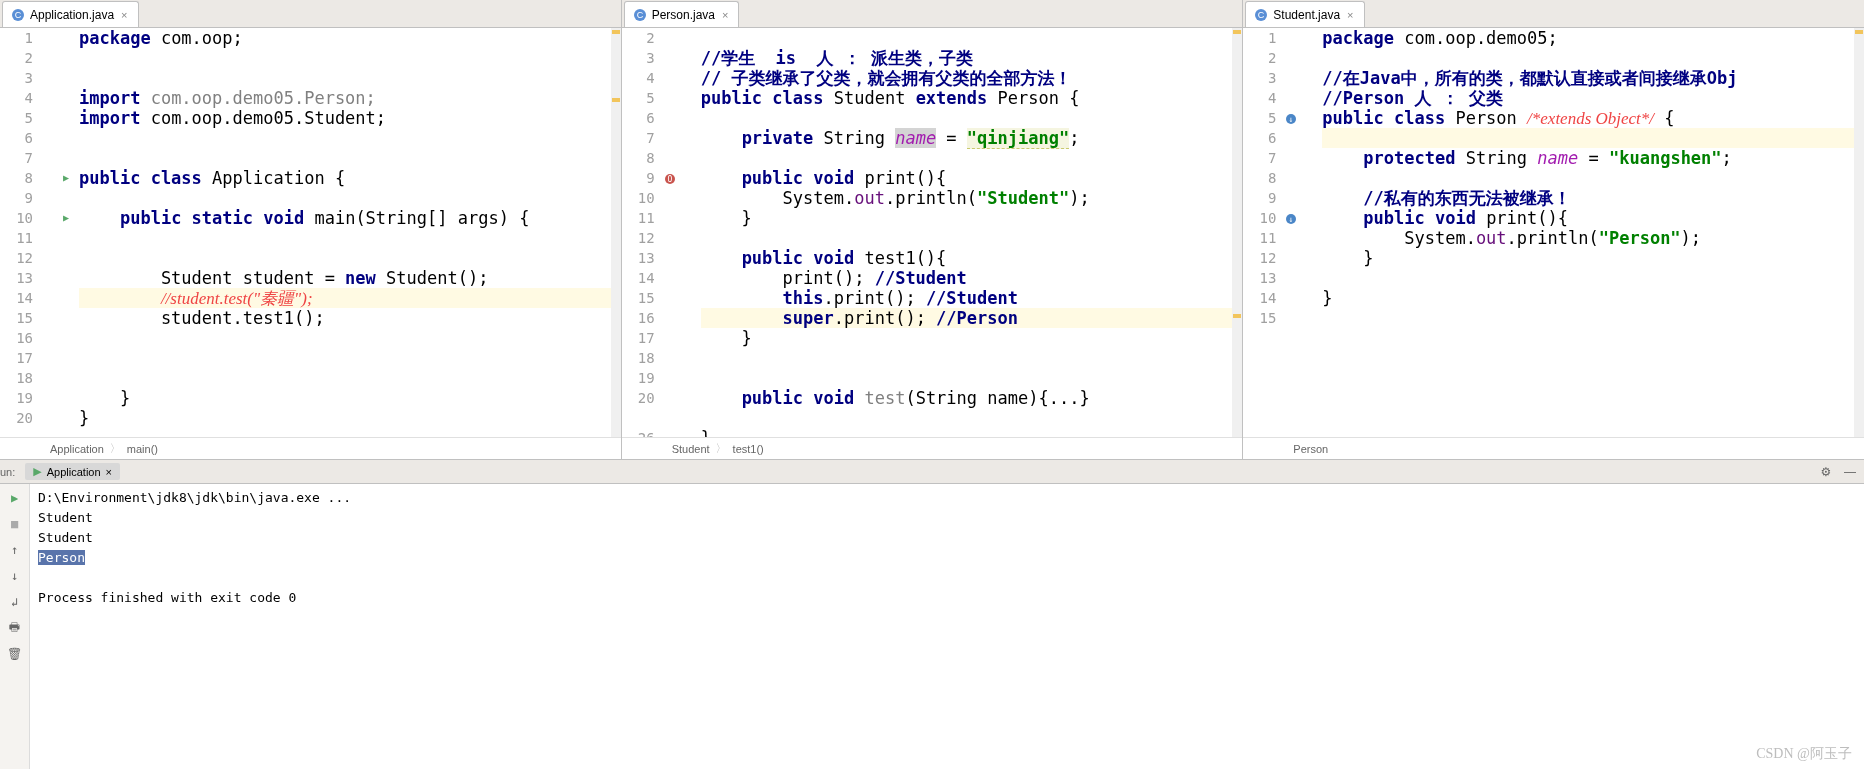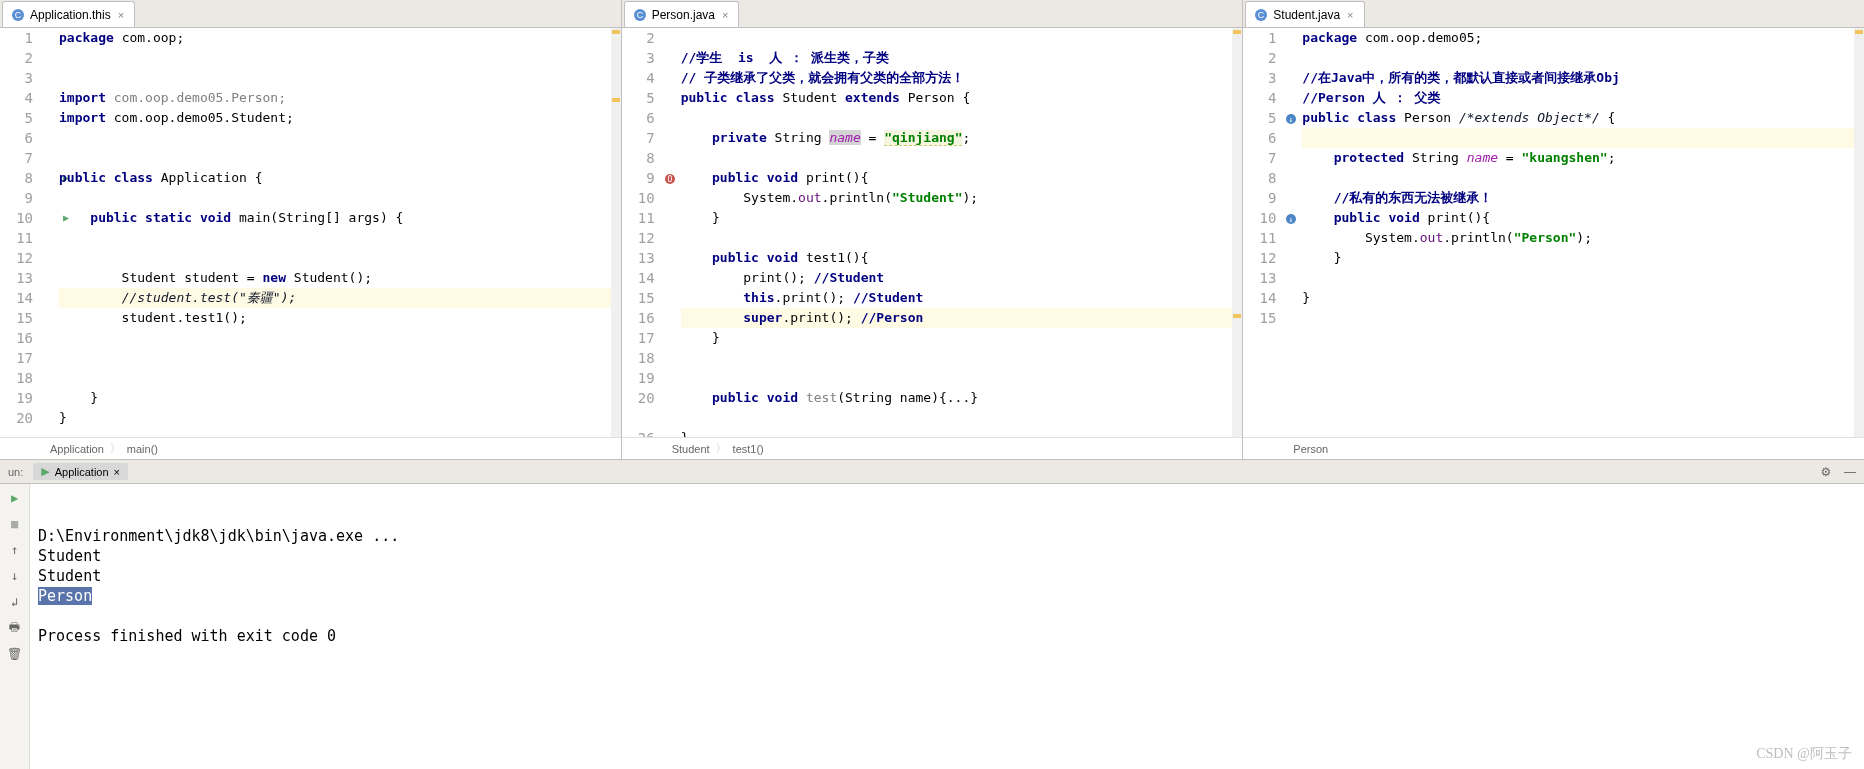--- a/index.html
+++ b/index.html
@@ -9,44 +9,44 @@
 .editor-pane { flex: 1; display: flex; flex-direction: column; border-right: 1px solid #c0c0c0; min-width: 0; }
 .editor-pane:last-child { border-right: none; }
 .tab-bar { display: flex; height: 28px; background: #ece9e5; border-bottom: 1px solid #c0c0c0; align-items: flex-end; }
 .tab { display: flex; align-items: center; height: 26px; padding: 0 8px; background: #fff; border: 1px solid #c0c0c0; border-bottom: none; border-radius: 3px 3px 0 0; margin-left: 2px; gap: 5px; font-family: Arial, sans-serif; font-size: 12px; }
 .tab .file-icon { width: 14px; height: 14px; display: inline-flex; align-items: center; justify-content: center; }
 .tab .close-x { color: #888; font-size: 11px; cursor: pointer; padding: 0 2px; }
 .code-area { flex: 1; display: flex; overflow: hidden; background: #fff; position: relative; }
 .gutter { width: 45px; text-align: right; padding-right: 12px; color: #a0a0a0; font-size: 14px; line-height: 20px; user-select: none; position: relative; }
 .gutter .ln { height: 20px; }
 .extra-gutter { width: 14px; position: relative; }
-.code-text { flex: 1; line-height: 20px; white-space: pre; font-size: 13px; position: relative; }
+.code-text { flex: 1; line-height: 20px; white-space: pre; font-size: 17px; position: relative; margin-left: 20px; }
 .code-line { height: 20px; }
 .hl-line { background: #fffae3; }
 .kw { color: #000080; font-weight: bold; }
-.comment { color: #0f172a; font-style: italic; }
+.comment { color: #ef4444; font-style: italic; font-family: Liberation Serif, serif; }
 .doc-comment { color: #000080; font-weight: bold; }
 .str { color: #008000; font-weight: bold; }
 .field { color: #a21caf; font-style: italic; }
 .static-field { color: #660E7A; }
 .underline-warn { border-bottom: 1px dashed #c9c96e; background: #f5f5e0; }
 .selected-word { background: #d4d4d4; }
 .unused { color: #808080; }
 .breadcrumb { height: 22px; background: #fff; border-top: 1px solid #e0e0e0; display: flex; align-items: center; padding-left: 50px; font-family: Arial, sans-serif; font-size: 11px; color: #666; gap: 6px; }
 .breadcrumb .sep { color: #bbb; }
 .marker-stripe { position: absolute; right: 0; top: 0; width: 10px; height: 100%; background: #f0f0f0; }
 .marker { position: absolute; width: 8px; height: 4px; left: 1px; }
 .marker.warn { background: #f2c55c; }
-.run-header { height: 24px; background: #ece9e5; border-bottom: 1px solid #c0c0c0; display: flex; align-items: center; padding: 0 8px; font-family: Arial, sans-serif; font-size: 11px; position: relative; }
+.run-header { height: 24px; background: #ece9e5; border-bottom: 1px solid #c0c0c0; display: flex; align-items: center; padding: 0 0; font-family: Arial, sans-serif; font-size: 11px; position: relative; }
 .run-tab { display: flex; align-items: center; gap: 5px; background: #d8d8d8; padding: 2px 8px; border-radius: 2px; }
 .run-tools-right { position: absolute; right: 6px; display: flex; gap: 8px; color: #888; }
 .run-body { display: flex; flex: 1; }
 .run-side { width: 30px; background: #f5f3f0; border-right: 1px solid #dcdcdc; display: flex; flex-direction: column; align-items: center; padding-top: 6px; gap: 10px; }
 .tool-icon { width: 16px; height: 16px; display: flex; align-items: center; justify-content: center; color: #666; font-size: 12px; cursor: pointer; }
-.console { flex: 1; padding: 4px 8px; font-size: 15px; line-height: 20px; white-space: pre; margin-top: 38px; }
+.console { flex: 1; padding: 4px 8px; font-size: 13px; line-height: 20px; white-space: pre; }
 .console .sel { background: #5974ab; color: #fff; }
 .watermark { position: absolute; right: 12px; bottom: 6px; color: #bdbdbd; font-family: Liberation Serif, serif; font-size: 14px; }
 .run-wrapper { display: flex; flex-direction: column; flex: 1; position: relative; }
 .gutter-icon-run { position: absolute; left: 18px; color: #59a869; font-size: 10px; }
 .gutter-icon-override { position: absolute; left: -3px; width: 12px; height: 12px; }
 </style>
 </head>
 <body>
 
 <div class="ide">
@@ -54,21 +54,21 @@
 
     <div class="editor-pane">
       <div class="tab-bar">
         <div class="tab">
           <span class="file-icon">
               <svg width="14" height="14">
                 <circle cx="7" cy="7" r="6" fill="#5a8fd6"></circle>
                 <text x="7" y="10" font-size="9" text-anchor="middle" fill="#fff" font-family="Arial">C</text>
               </svg>
             </span>
-          <span>Application.this</span>
+          <span>Application.java</span>
           <span class="close-x">×</span>
         </div>
       </div>
       <div class="code-area" id="ed1">
         <div class="gutter">
             <div class="ln">1</div>
             <div class="ln">2</div>
             <div class="ln">3</div>
             <div class="ln">4</div>
             <div class="ln">5</div>

